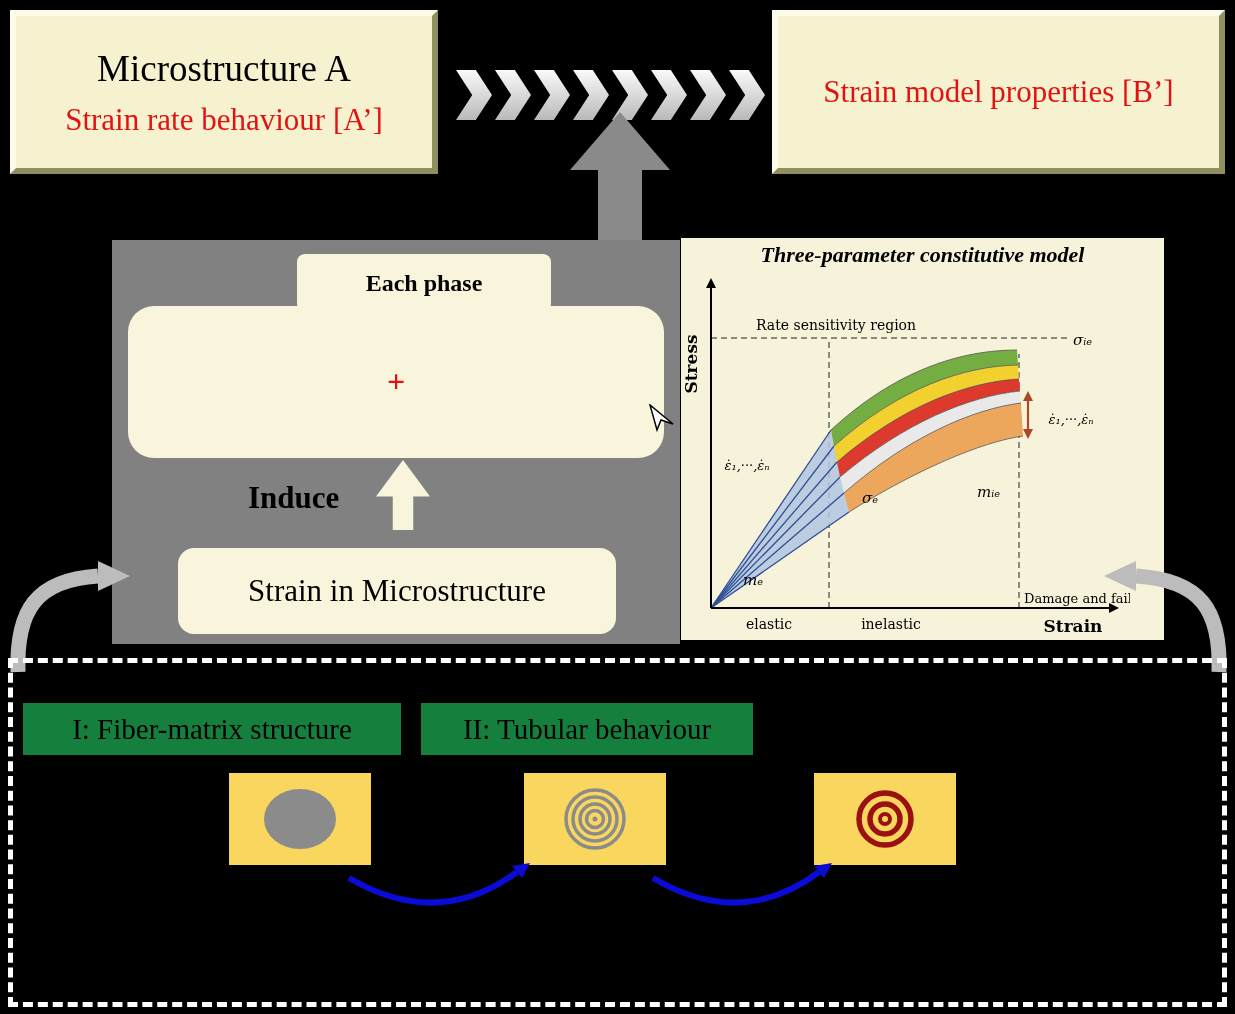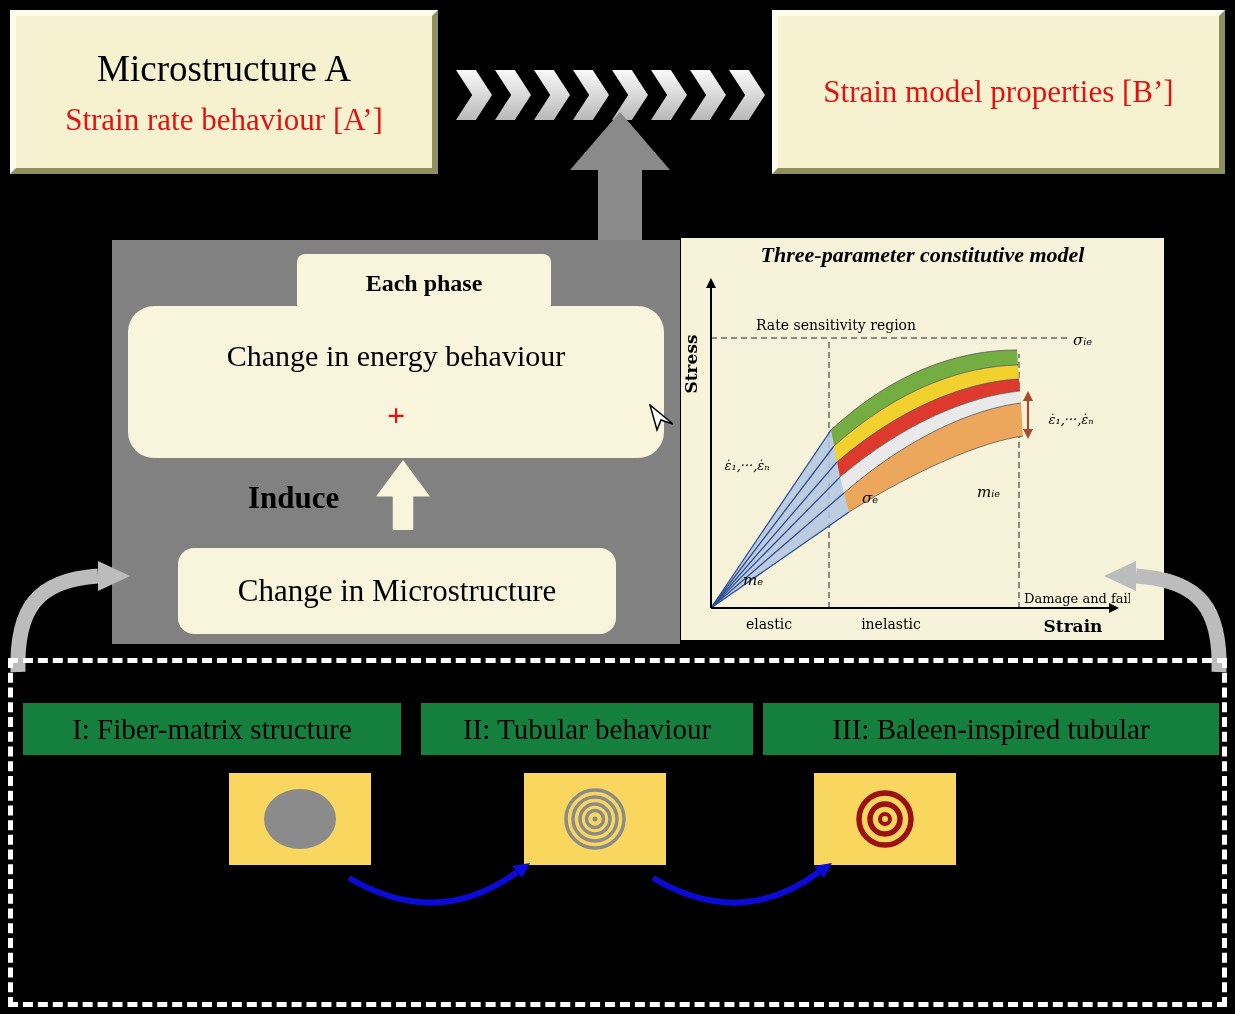--- a/index.html
+++ b/index.html
@@ -115,26 +115,25 @@
     <span class="chevron"></span>
     <span class="chevron"></span>
     <span class="chevron"></span>
   </div>
 
   <div class="big-arrow"></div>
 
   <div class="gray-panel">
     <div class="phase-box">Each phase</div>
     <div class="main-box">
-      <div>Change in energy behaviour</div>
       <div class="plus">+</div>
     </div>
     <div class="induce">Induce</div>
     <div class="cream-arrow"></div>
-    <div class="micro-box">Change in Microstructure</div>
+    <div class="micro-box">Strain in Microstructure</div>
   </div>
 
   <div class="chart">
     <div class="chart-title">Three-parameter constitutive model</div>
     <svg class="plot" width="449" height="368" viewBox="0 0 449 368">
 
       <line x1="148" y1="336" x2="148" y2="66" stroke="#222" stroke-width="1" stroke-dasharray="6 4"></line>
       <line x1="338" y1="336" x2="338" y2="82" stroke="#222" stroke-width="1" stroke-dasharray="6 4"></line>
       <line x1="30" y1="66" x2="388" y2="66" stroke="#222" stroke-width="1" stroke-dasharray="6 4"></line>
 
@@ -199,21 +198,20 @@
     <polygon points="96,21 96,51 128,36" fill="#bcbcbc"></polygon>
   </svg>
   <svg class="arrow-right" width="135" height="135">
     <path d="M119,132 C121,70 101,40 36,36" stroke="#bcbcbc" stroke-width="15" fill="none"></path>
     <polygon points="36,21 36,51 4,36" fill="#bcbcbc"></polygon>
   </svg>
 
   <div class="bottom">
     <div class="slabel s1">I: Fiber-matrix structure</div>
     <div class="slabel s2">II: Tubular behaviour</div>
-    <div class="slabel s3">III: Baleen-inspired tubular</div>
 
     <div class="ybox y1">
       <svg width="84" height="72">
         <ellipse cx="42" cy="36" rx="36" ry="30" fill="#8b8b8b"></ellipse>
       </svg>
     </div>
     <div class="ybox y2">
       <svg width="72" height="72">
         <g fill="none" stroke="#8b8b8b" stroke-width="3.5">
           <circle cx="36" cy="36" r="29"></circle>

